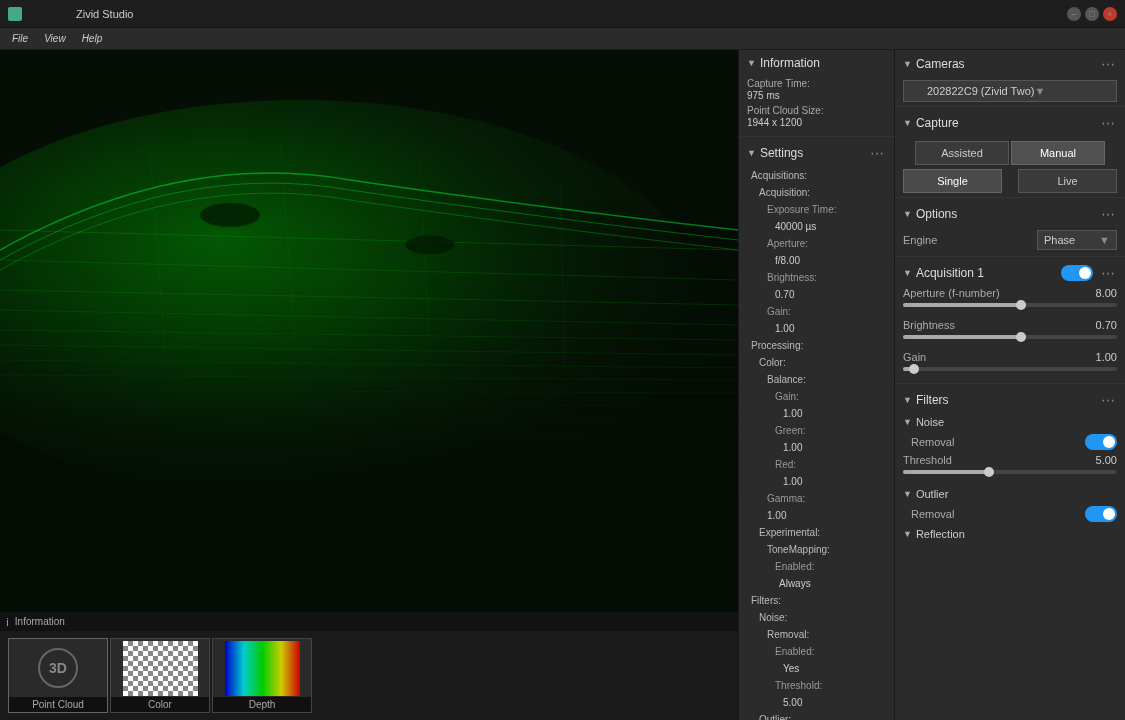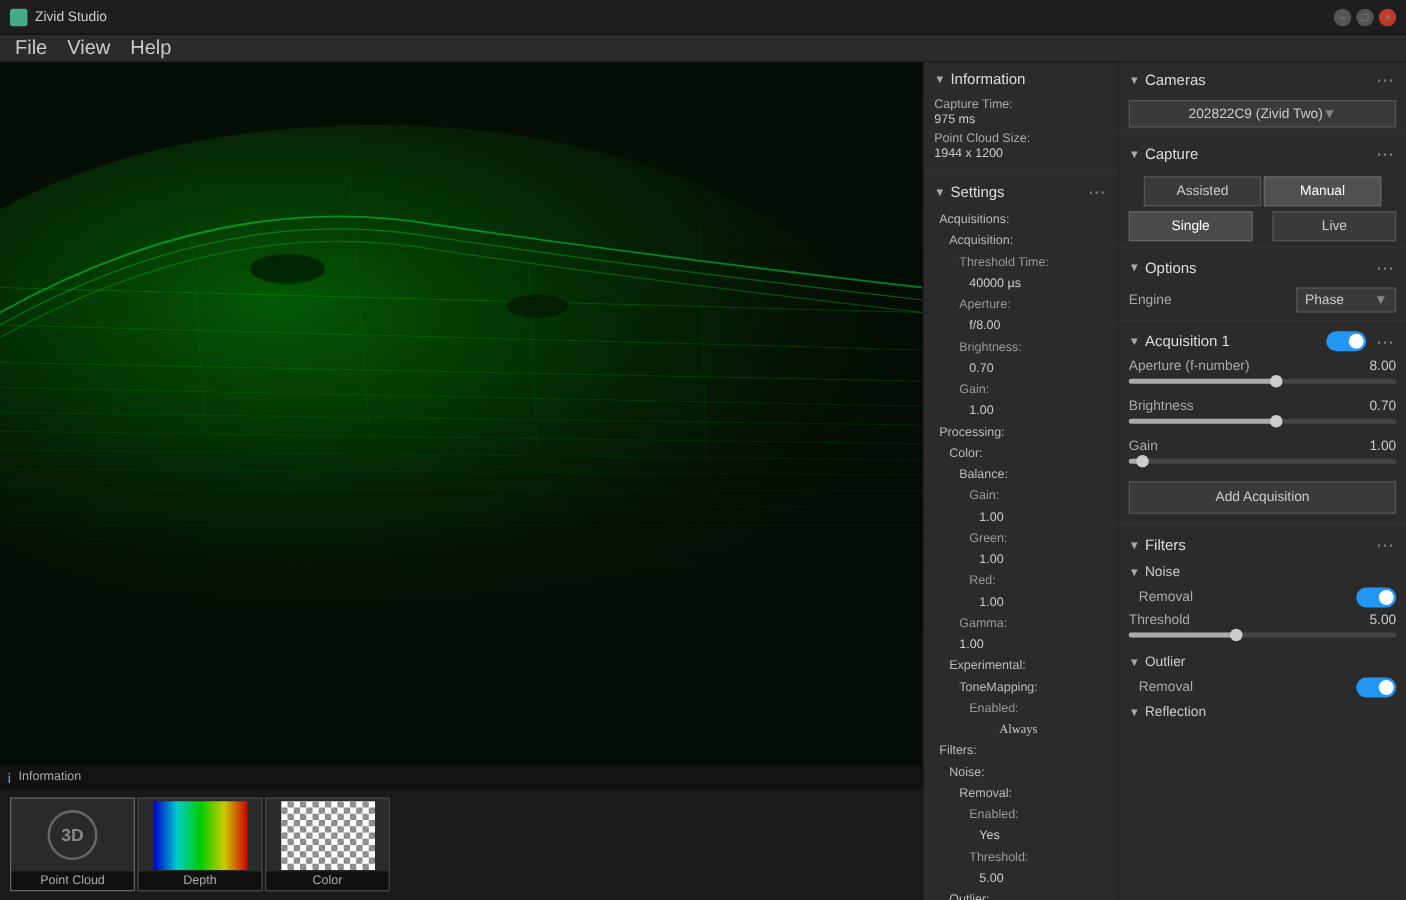--- a/index.html
+++ b/index.html
@@ -26,21 +26,21 @@
       display: flex;
       align-items: center;
       gap: 6px;
     }
     .titlebar-icon {
       width: 14px;
       height: 14px;
       background: #4a8;
       border-radius: 2px;
     }
-    .titlebar-title { font-size: 11px; color: #ccc; }
+    .titlebar-title { font-size: 11px; color: #ccc; margin-left: 48px; }
     .titlebar-controls { display: flex; gap: 4px; }
     .titlebar-btn {
       width: 14px; height: 14px;
       border-radius: 50%;
       display: flex; align-items: center; justify-content: center;
       font-size: 9px; color: #888; cursor: pointer;
     }
     .titlebar-btn.min { background: #555; }
     .titlebar-btn.max { background: #555; }
     .titlebar-btn.close { background: #c0392b; }
@@ -51,21 +51,22 @@
       height: 22px;
       display: flex;
       align-items: center;
       padding: 0 4px;
       border-bottom: 1px solid #1a1a1a;
     }
     .menu-item {
       padding: 2px 8px;
       color: #ccc;
       cursor: pointer;
-      font-size: 16px;
+      font-size: 10px;
+      font-style: italic;
     }
 
     
     .main-container {
       display: flex;
       height: calc(720px - 50px);
     }
 
     
     .viewer-area {
@@ -241,21 +242,21 @@
       width: calc(100% - 16px);
       margin: 4px 8px;
       background: #3a3a3a;
       border: 1px solid #555;
       color: #ccc;
       padding: 4px 23px;
       font-size: 11px;
       cursor: pointer;
       display: flex;
       align-items: center;
-      justify-content: center;
+      justify-content: flex-start;
     }
     .dropdown-arrow { color: #888; }
 
     
     .capture-mode-row {
       display: flex;
       margin: 6px 20px 4px;
       gap: 2px;
     }
     .mode-btn {
@@ -505,29 +506,29 @@
 
     <div class="thumbnail-bar">
       <div class="thumbnail active">
         <div class="thumbnail-img">
           <div class="pc-icon">3D</div>
         </div>
         <div class="thumbnail-label">Point Cloud</div>
       </div>
       <div class="thumbnail">
         <div class="thumbnail-img">
+          <div class="checker-img"></div>
+        </div>
+        <div class="thumbnail-label">Color</div>
+      </div>
+      <div class="thumbnail">
+        <div class="thumbnail-img">
           <div class="depth-img"></div>
         </div>
         <div class="thumbnail-label">Depth</div>
-      </div>
-      <div class="thumbnail">
-        <div class="thumbnail-img">
-          <div class="checker-img"></div>
-        </div>
-        <div class="thumbnail-label">Color</div>
       </div>
     </div>
   </div>
 
   <div class="settings-panel">
 
     <div class="section-header">
       <div class="section-header-left">
         <span class="collapse-arrow">▼</span>
         <span class="section-title">Information</span>
@@ -546,21 +547,21 @@
       <div class="section-header-left">
         <span class="collapse-arrow">▼</span>
         <span class="section-title">Settings</span>
       </div>
       <span class="more-btn">⋯</span>
     </div>
 
     <div class="tree-section">
       <div class="tree-row group">Acquisitions:</div>
       <div class="tree-row indent1 group">Acquisition:</div>
-      <div class="tree-row indent2 key">Threshold Time:</div>
+      <div class="tree-row indent2 key">Exposure Time:</div>
       <div class="tree-row indent3 value">40000 µs</div>
       <div class="tree-row indent2 key">Aperture:</div>
       <div class="tree-row indent3 value">f/8.00</div>
       <div class="tree-row indent2 key">Brightness:</div>
       <div class="tree-row indent3 value">0.70</div>
       <div class="tree-row indent2 key">Gain:</div>
       <div class="tree-row indent3 value">1.00</div>
       <div class="tree-row group">Processing:</div>
       <div class="tree-row indent1 group">Color:</div>
       <div class="tree-row indent2 group">Balance:</div>
@@ -568,21 +569,21 @@
       <div class="tree-row indent3 value" style="padding-left:44px;">1.00</div>
       <div class="tree-row indent3 key">Green:</div>
       <div class="tree-row indent3 value" style="padding-left:44px;">1.00</div>
       <div class="tree-row indent3 key">Red:</div>
       <div class="tree-row indent3 value" style="padding-left:44px;">1.00</div>
       <div class="tree-row indent2 key">Gamma:</div>
       <div class="tree-row indent2 value">1.00</div>
       <div class="tree-row indent1 group">Experimental:</div>
       <div class="tree-row indent2 group">ToneMapping:</div>
       <div class="tree-row indent3 key">Enabled:</div>
-      <div class="tree-row indent3 value" style="padding-left:60px;font-family:Liberation Serif, serif;">Always</div>
+      <div class="tree-row indent3 value" style="padding-left:40px;">Always</div>
       <div class="tree-row group">Filters:</div>
       <div class="tree-row indent1 group">Noise:</div>
       <div class="tree-row indent2 group">Removal:</div>
       <div class="tree-row indent3 key">Enabled:</div>
       <div class="tree-row indent3 value" style="padding-left:44px;">Yes</div>
       <div class="tree-row indent3 key">Threshold:</div>
       <div class="tree-row indent3 value" style="padding-left:44px;">5.00</div>
       <div class="tree-row indent1 group">Outlier:</div>
 
     </div>
@@ -677,21 +678,20 @@
       <div class="control-label-row">
         <span class="control-label">Gain</span>
         <span class="control-value">1.00</span>
       </div>
       <div class="slider-track">
         <div class="slider-fill" style="width:5%;"></div>
         <div class="slider-thumb" style="left:5%;"></div>
       </div>
     </div>
 
-    <div class="add-acq-btn">Add Acquisition</div>
 
     <div class="divider"></div>
 
     <div class="section-header">
       <div class="section-header-left">
         <span class="collapse-arrow">▼</span>
         <span class="section-title">Filters</span>
       </div>
       <span class="more-btn">⋯</span>
     </div>

